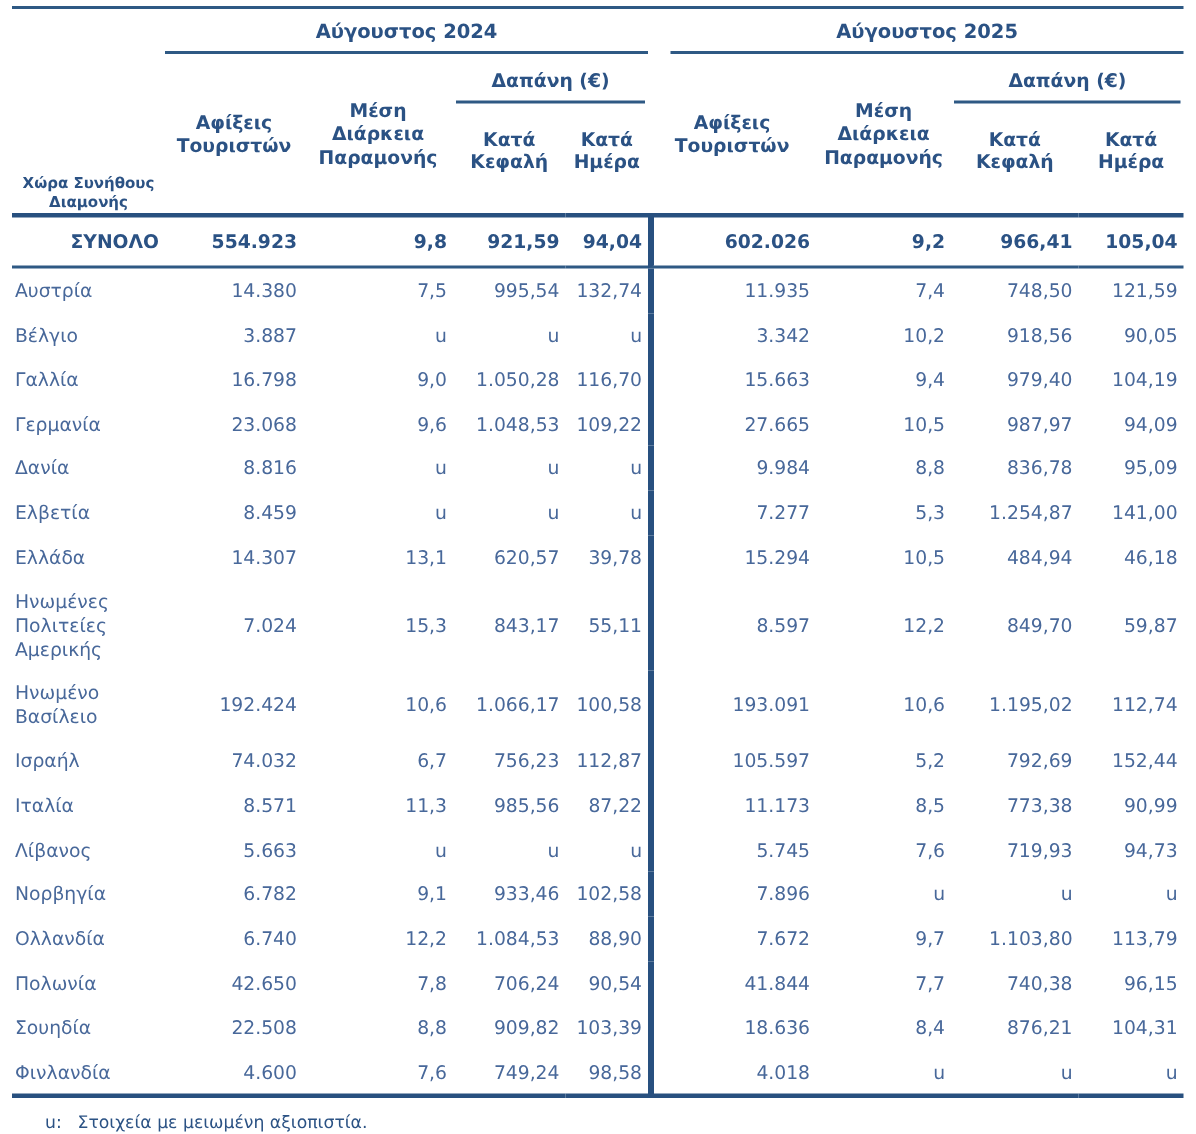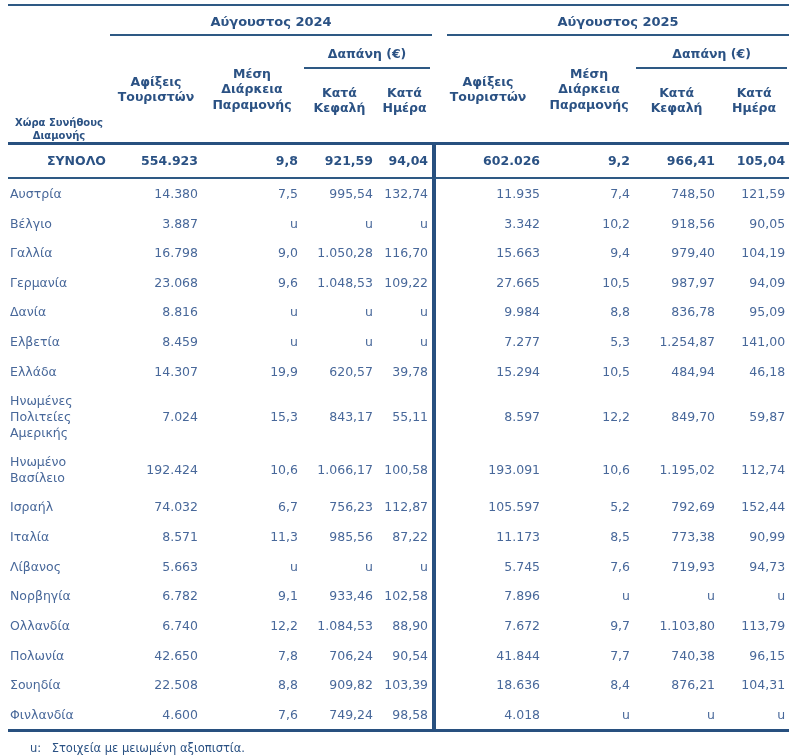--- a/index.html
+++ b/index.html
@@ -199,21 +199,21 @@
           <td class="num">u</td>
           <td class="num">u</td>
           <td class="num divider">7.277</td>
           <td class="num">5,3</td>
           <td class="num">1.254,87</td>
           <td class="num">141,00</td>
         </tr>
         <tr>
           <td class="country">Ελλάδα</td>
           <td class="num">14.307</td>
-          <td class="num">19,9</td>
+          <td class="num">13,1</td>
           <td class="num">620,57</td>
           <td class="num">39,78</td>
           <td class="num divider">15.294</td>
           <td class="num">10,5</td>
           <td class="num">484,94</td>
           <td class="num">46,18</td>
         </tr>
         <tr>
           <td class="country">Ηνωμένες Πολιτείες Αμερικής</td>
           <td class="num">7.024</td>

